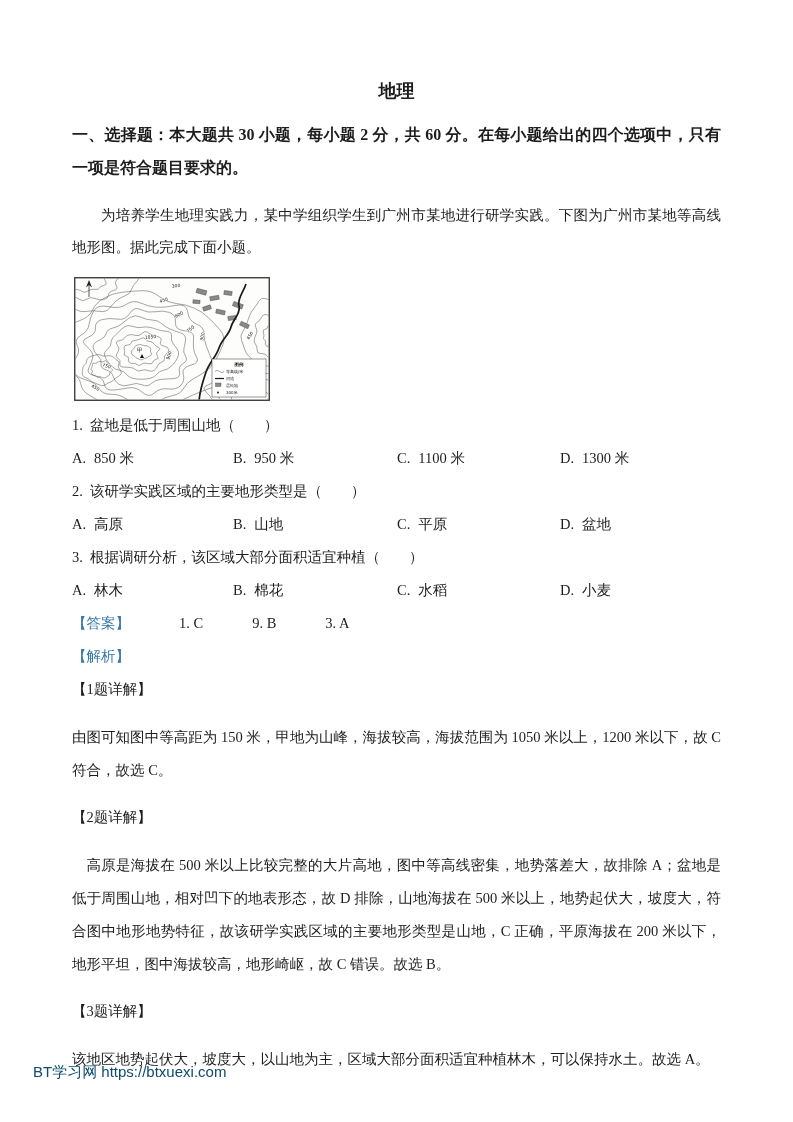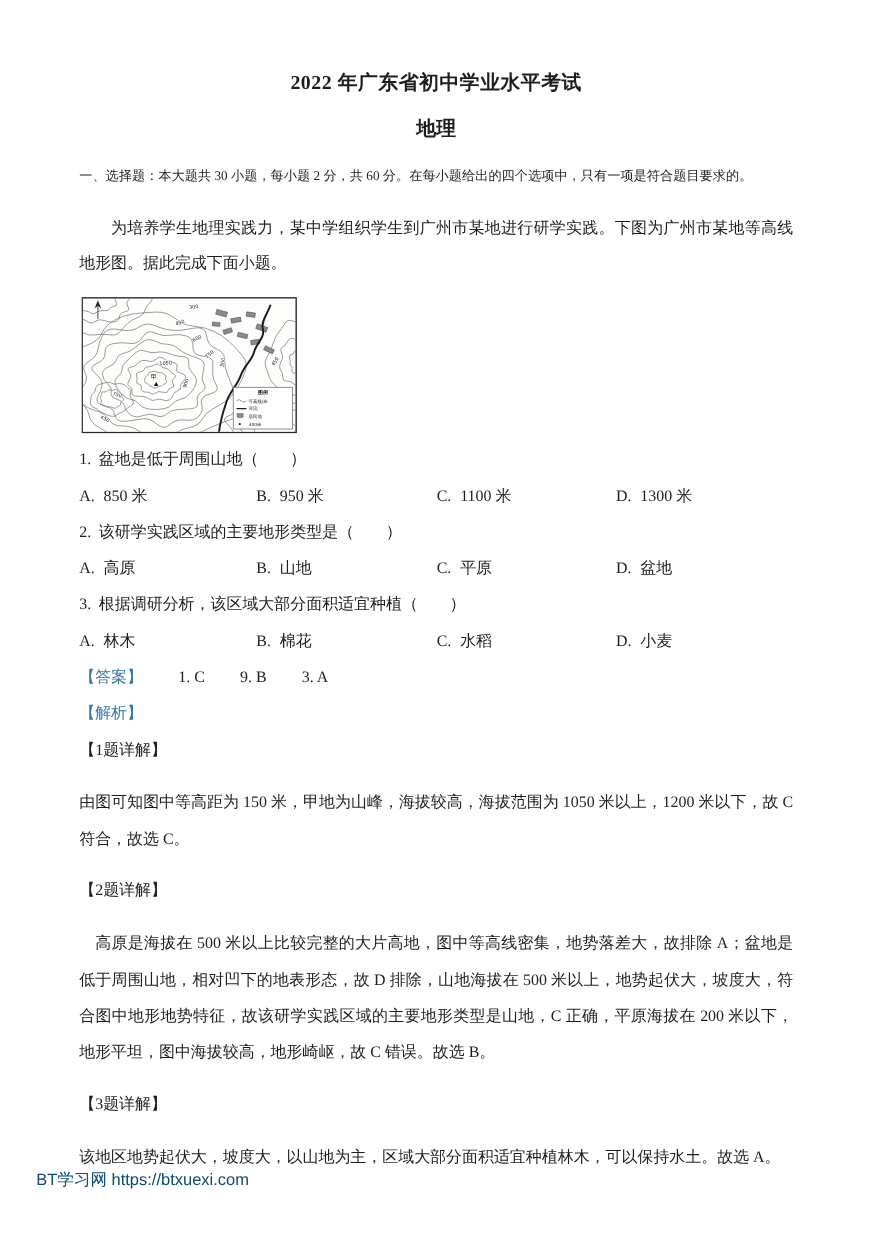--- a/index.html
+++ b/index.html
@@ -3,52 +3,51 @@
 <meta charset="utf-8">
 <style>
   html,body{margin:0;padding:0;}
   body{
     width:793px;height:1122px;background:#ffffff;position:relative;overflow:hidden;
     font-family:"Liberation Serif","DejaVu Serif",serif;color:#1d1d1d;
   }
   .page{padding:62px 72px 0 72px;}
   .doc-title{font-size:18px;font-weight:700;text-align:center;line-height:26px;letter-spacing:.5px;}
   .doc-subject{font-size:18px;font-weight:700;text-align:center;line-height:26px;margin-top:16px;}
-  .section-header{margin-top:14px;font-size:12px;font-weight:400;line-height:33px;text-align:justify;}
+  .section-header{margin-top:14px;font-size:16px;font-weight:700;line-height:33px;text-align:justify;}
   .intro{font-size:14.5px;line-height:32px;text-indent:2em;text-align:justify;}
   .map-wrap{margin-top:6px;margin-left:2px;}
   svg.map{display:block;}
   .contour{fill:none;stroke:#4c4c4c;stroke-width:1;}
   .clabel{font-size:9px;fill:#161616;stroke:#ffffff;stroke-width:2px;paint-order:stroke;
           font-family:"DejaVu Sans",sans-serif;}
   .legend-text{font-size:8px;fill:#161616;font-family:"DejaVu Sans",sans-serif;}
   .legend-title{font-size:9px;fill:#161616;font-weight:bold;font-family:"DejaVu Sans",sans-serif;}
   .qa{font-size:14.5px;line-height:33px;}
   .q-stem{margin:0;}
   .q-stem .q-num{margin-right:7px;}
   .first-q{margin-top:8px;}
   .opts{display:grid;grid-template-columns:161px 164px 163px auto;}
   .opt .lbl{margin-right:8px;}
-  .answers{display:flex;align-items:flex-end;}
+  .answers{display:flex;align-items:flex-end;gap:17px;}
   .marker-blue{color:#3878a6;}
   .ans{margin-left:32px;}
   .ans:first-of-type{margin-left:8px;}
   .detail-h{font-size:14.5px;line-height:33px;}
   .detail-p{font-size:14.5px;line-height:33px;text-align:justify;}
   .indent1{text-indent:1em;}
   .gap-before{margin-top:14px;}
   .footer{position:absolute;left:0;top:1063px;width:100%;
           font-family:"Liberation Sans","DejaVu Sans",sans-serif;font-size:15px;color:#0c4a6e;margin-left:33px;}
 </style>
 </head>
 <body>
 
 <div class="page">
 
-  <div class="doc-title">2022 年广东省初中学业水平考试</div>
   <div class="doc-subject">地理</div>
 
   <div class="section-header">一、选择题：本大题共 30 小题，每小题 2 分，共 60 分。在每小题给出的四个选项中，只有一项是符合题目要求的。</div>
 
   <p class="intro">为培养学生地理实践力，某中学组织学生到广州市某地进行研学实践。下图为广州市某地等高线地形图。据此完成下面小题。</p>
 
   <div class="map-wrap">
     <svg class="map" width="196" height="124" viewBox="0 0 392 248" xmlns="http://www.w3.org/2000/svg">
       <defs>
         <clipPath id="mclip">

